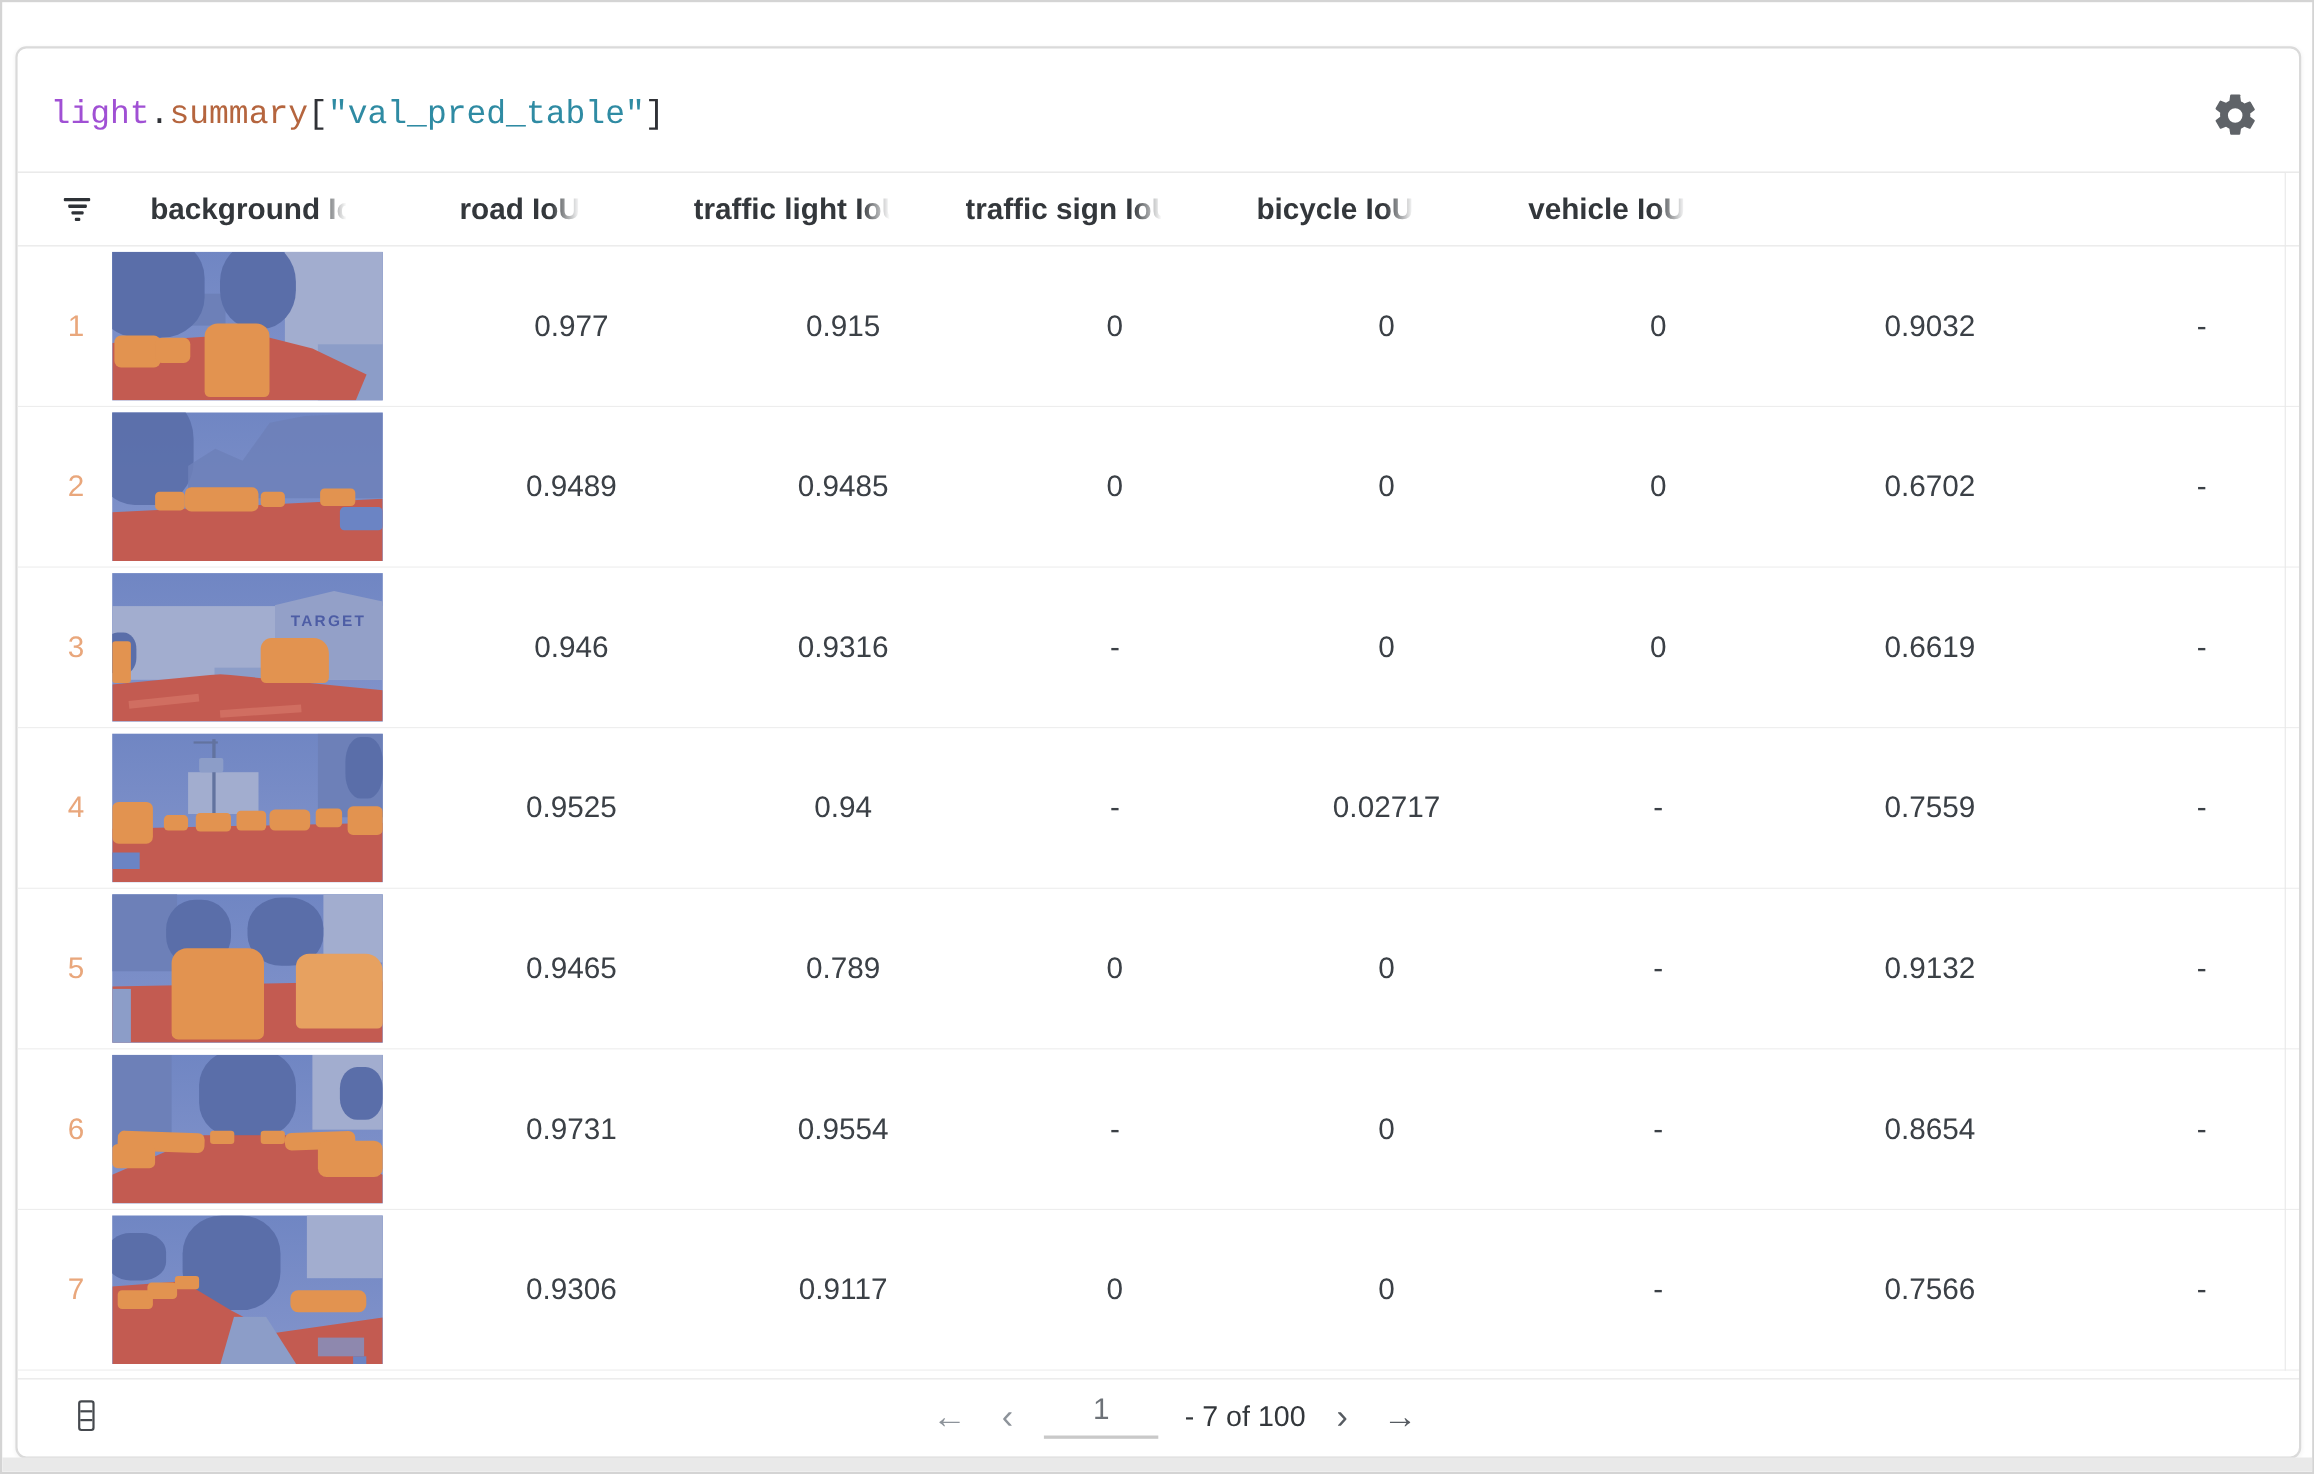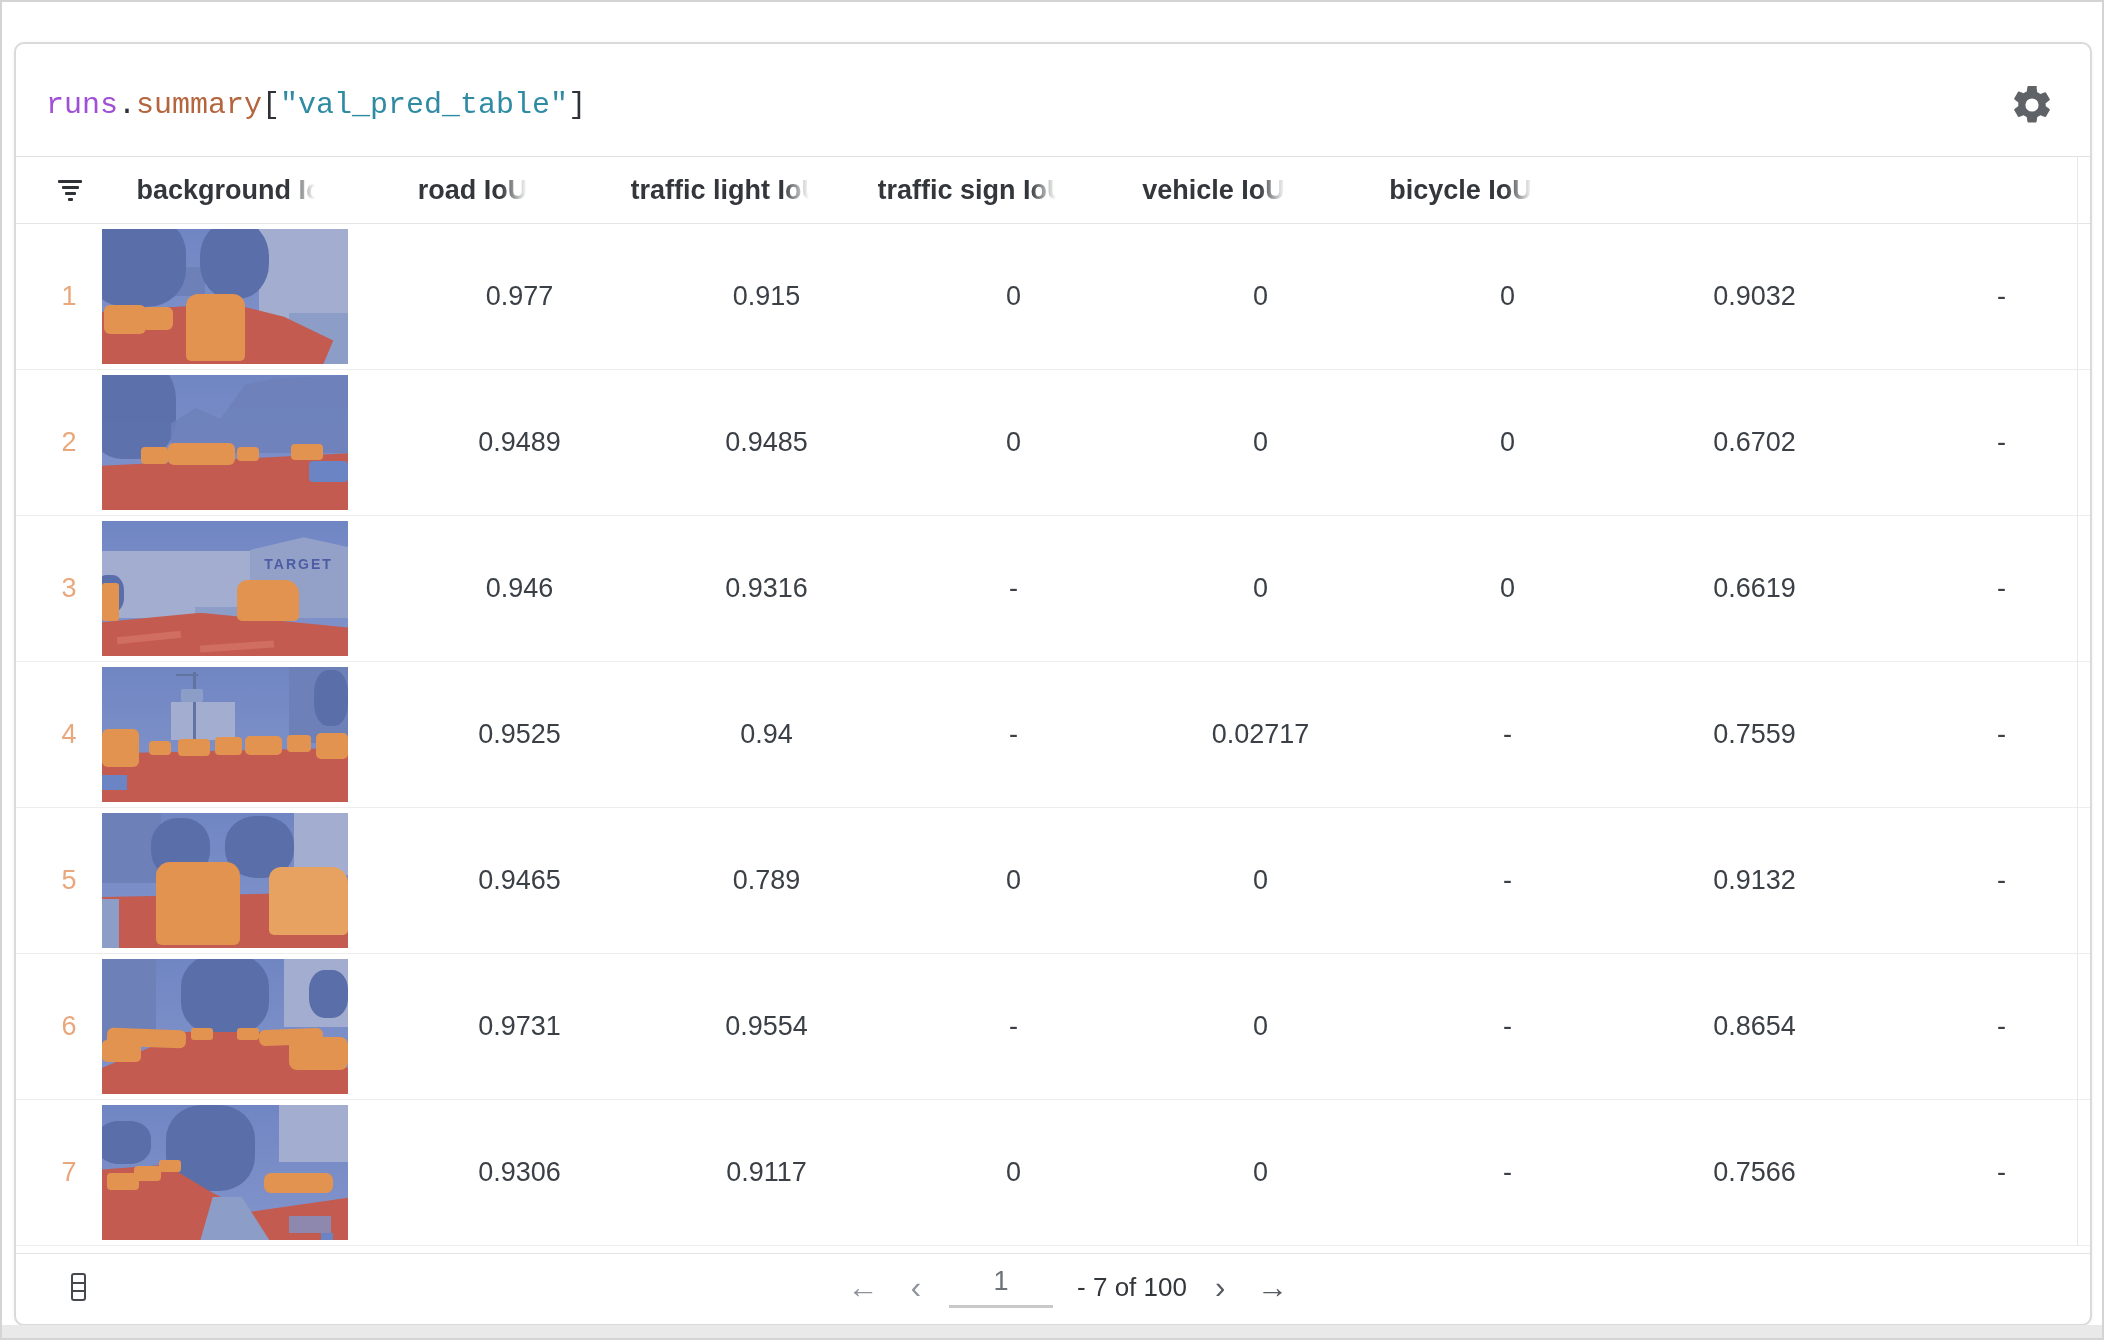--- a/index.html
+++ b/index.html
@@ -87,21 +87,21 @@
   .range-label { color:var(--text-dark,#33373b); white-space:pre; }
   .footer-actions { display:flex; gap:24px; color:var(--text-val,#3b4046); }
   .footer-btn { cursor:pointer; white-space:nowrap; }
 </style>
 </head>
 <body>
 
 <div class="card">
 
   <div class="code-header">
-    <div class="code"><span class="tok-obj">runs</span><span class="tok-plain">.</span><span class="tok-attr">summary</span><span class="tok-plain">[</span><span class="tok-str">"val_pred_table"</span><span class="tok-plain">]</span></div>
+    <div class="code"><span class="tok-obj">light</span><span class="tok-plain">.</span><span class="tok-attr">summary</span><span class="tok-plain">[</span><span class="tok-str">"val_pred_table"</span><span class="tok-plain">]</span></div>
     <div class="gear">
       <svg viewBox="0 0 24 24">
           <path d="M19.43 12.98c.04-.32.07-.64.07-.98s-.03-.66-.07-.98l2.11-1.65a.5.5 0 0 0 .12-.64l-2-3.46a.5.5 0 0 0-.61-.22l-2.49 1a7.3 7.3 0 0 0-1.69-.98l-.38-2.65A.49.49 0 0 0 14 1.6h-4a.49.49 0 0 0-.49.42l-.38 2.65c-.61.25-1.17.59-1.69.98l-2.49-1a.5.5 0 0 0-.61.22l-2 3.46a.5.5 0 0 0 .12.64l2.11 1.65c-.04.32-.07.65-.07.98s.03.66.07.98l-2.11 1.65a.5.5 0 0 0-.12.64l2 3.46c.12.22.39.3.61.22l2.49-1c.52.39 1.08.73 1.69.98l.38 2.65c.04.24.24.42.49.42h4c.25 0 .45-.18.49-.42l.38-2.65a7.3 7.3 0 0 0 1.69-.98l2.49 1c.22.08.49 0 .61-.22l2-3.46a.5.5 0 0 0-.12-.64l-2.11-1.65zM12 15.6A3.6 3.6 0 1 1 12 8.4a3.6 3.6 0 0 1 0 7.2z"></path>
         </svg>
     </div>
   </div>
 
   <div class="table-wrap">
     <div class="thead">
         <div class="th col-index">
@@ -118,24 +118,24 @@
         <div class="th col-val">
           <span class="th-label fade">road IoU</span>
         </div>
         <div class="th col-val">
           <span class="th-label fade">traffic light IoU</span>
         </div>
         <div class="th col-val">
           <span class="th-label fade">traffic sign IoU</span>
         </div>
         <div class="th col-val">
+          <span class="th-label fade">bicycle IoU</span>
+        </div>
+        <div class="th col-val">
           <span class="th-label fade">vehicle IoU</span>
-        </div>
-        <div class="th col-val">
-          <span class="th-label fade">bicycle IoU</span>
         </div>
       </div>
     <div class="tbody">
         <div class="trow">
           <div class="row-index">1</div>
           <div class="cell-img">
             <div class="thumb" style="background: linear-gradient(rgb(112, 134, 195) 0%, rgb(131, 148, 203) 100%);">
               <div class="shape" style="left: 64%; top: 0%; width: 36%; height: 78%; background: rgb(162, 173, 207);"></div>
               <div class="shape" style="left: 20%; top: 28%; width: 22%; height: 22%; background: rgb(109, 128, 184);"></div>
               <div class="shape" style="left: -6%; top: -10%; width: 40%; height: 68%; background: rgb(90, 110, 169); border-radius: 40%;"></div>

